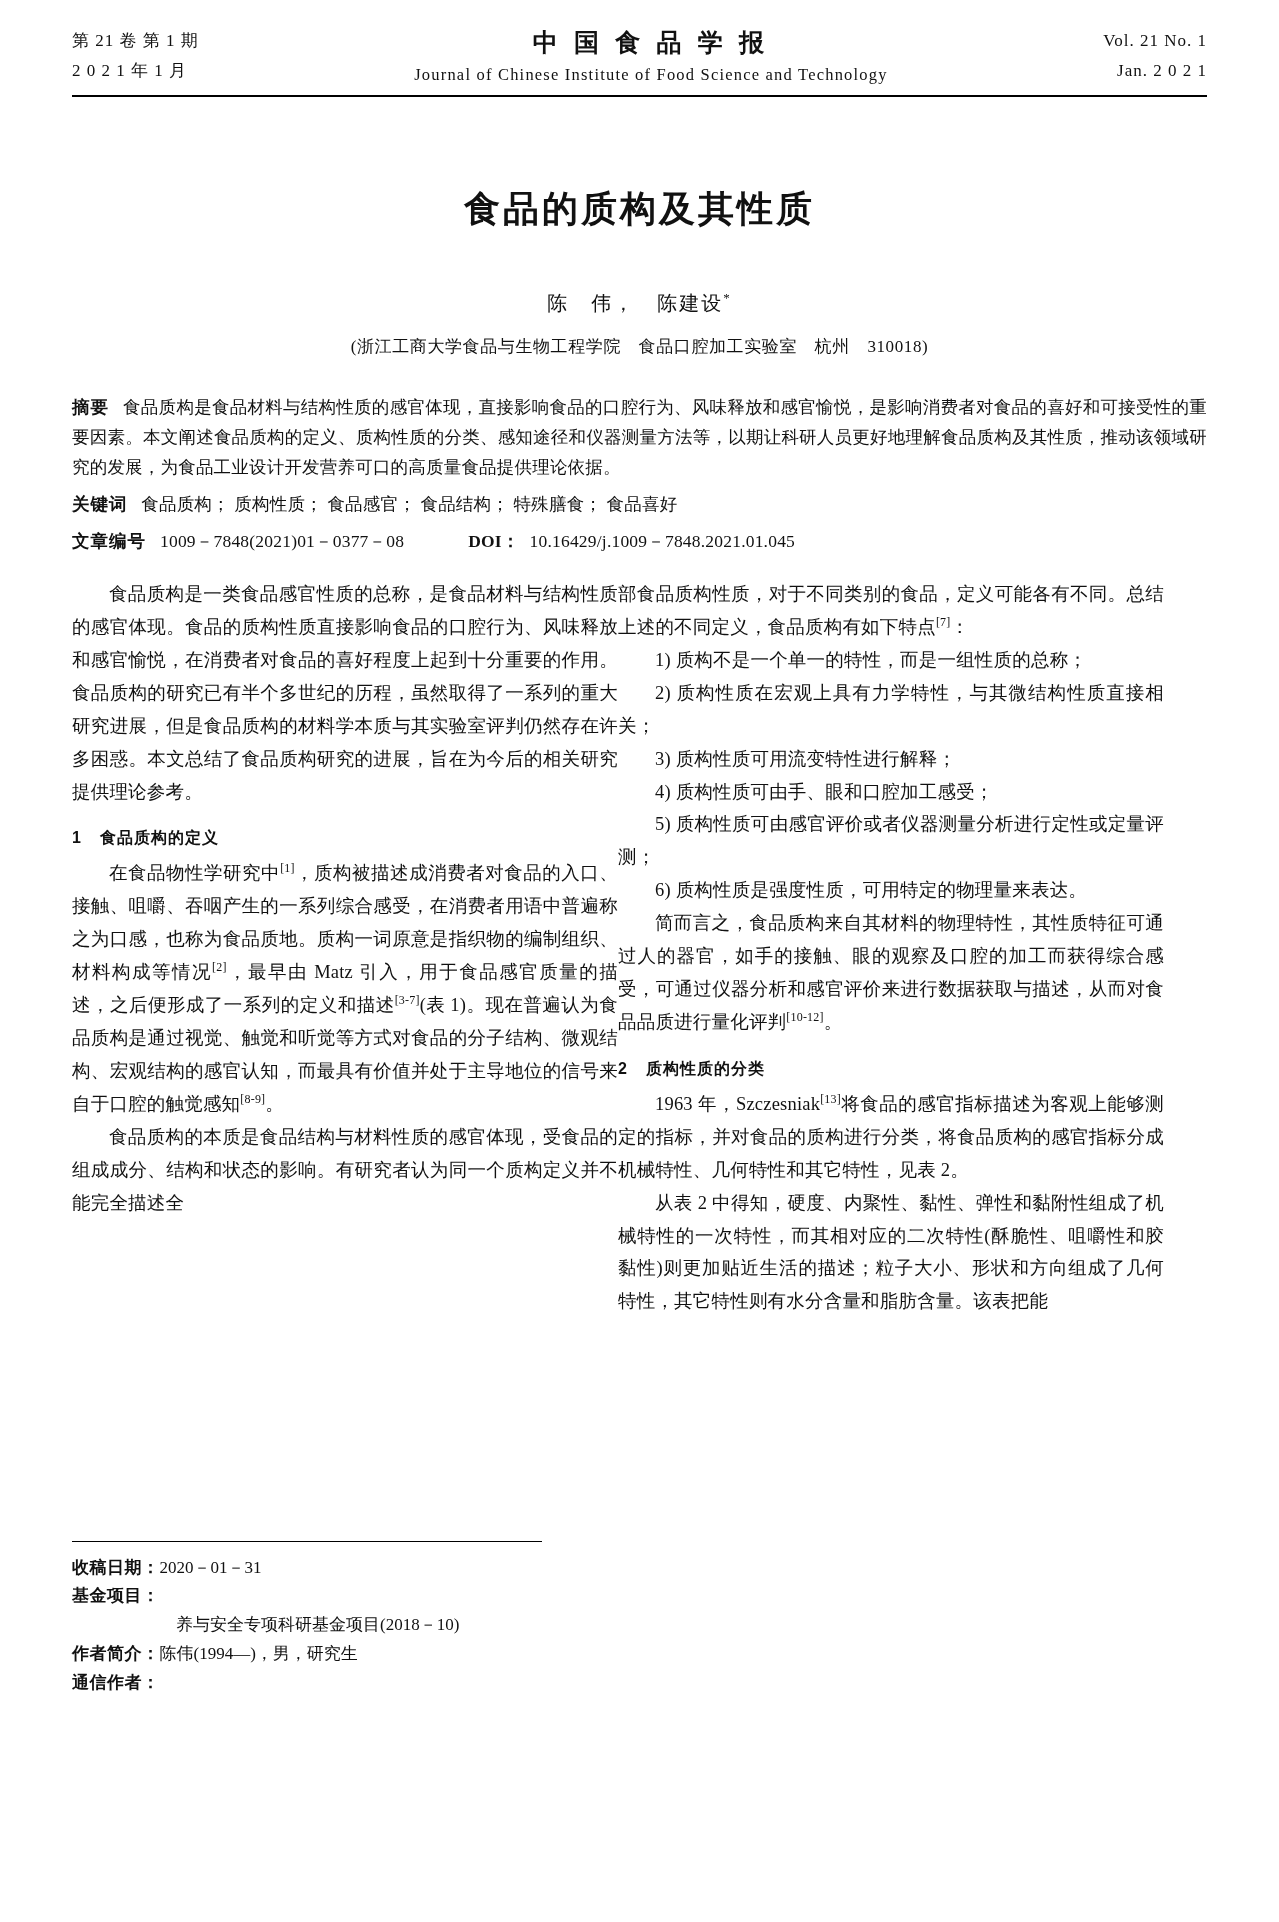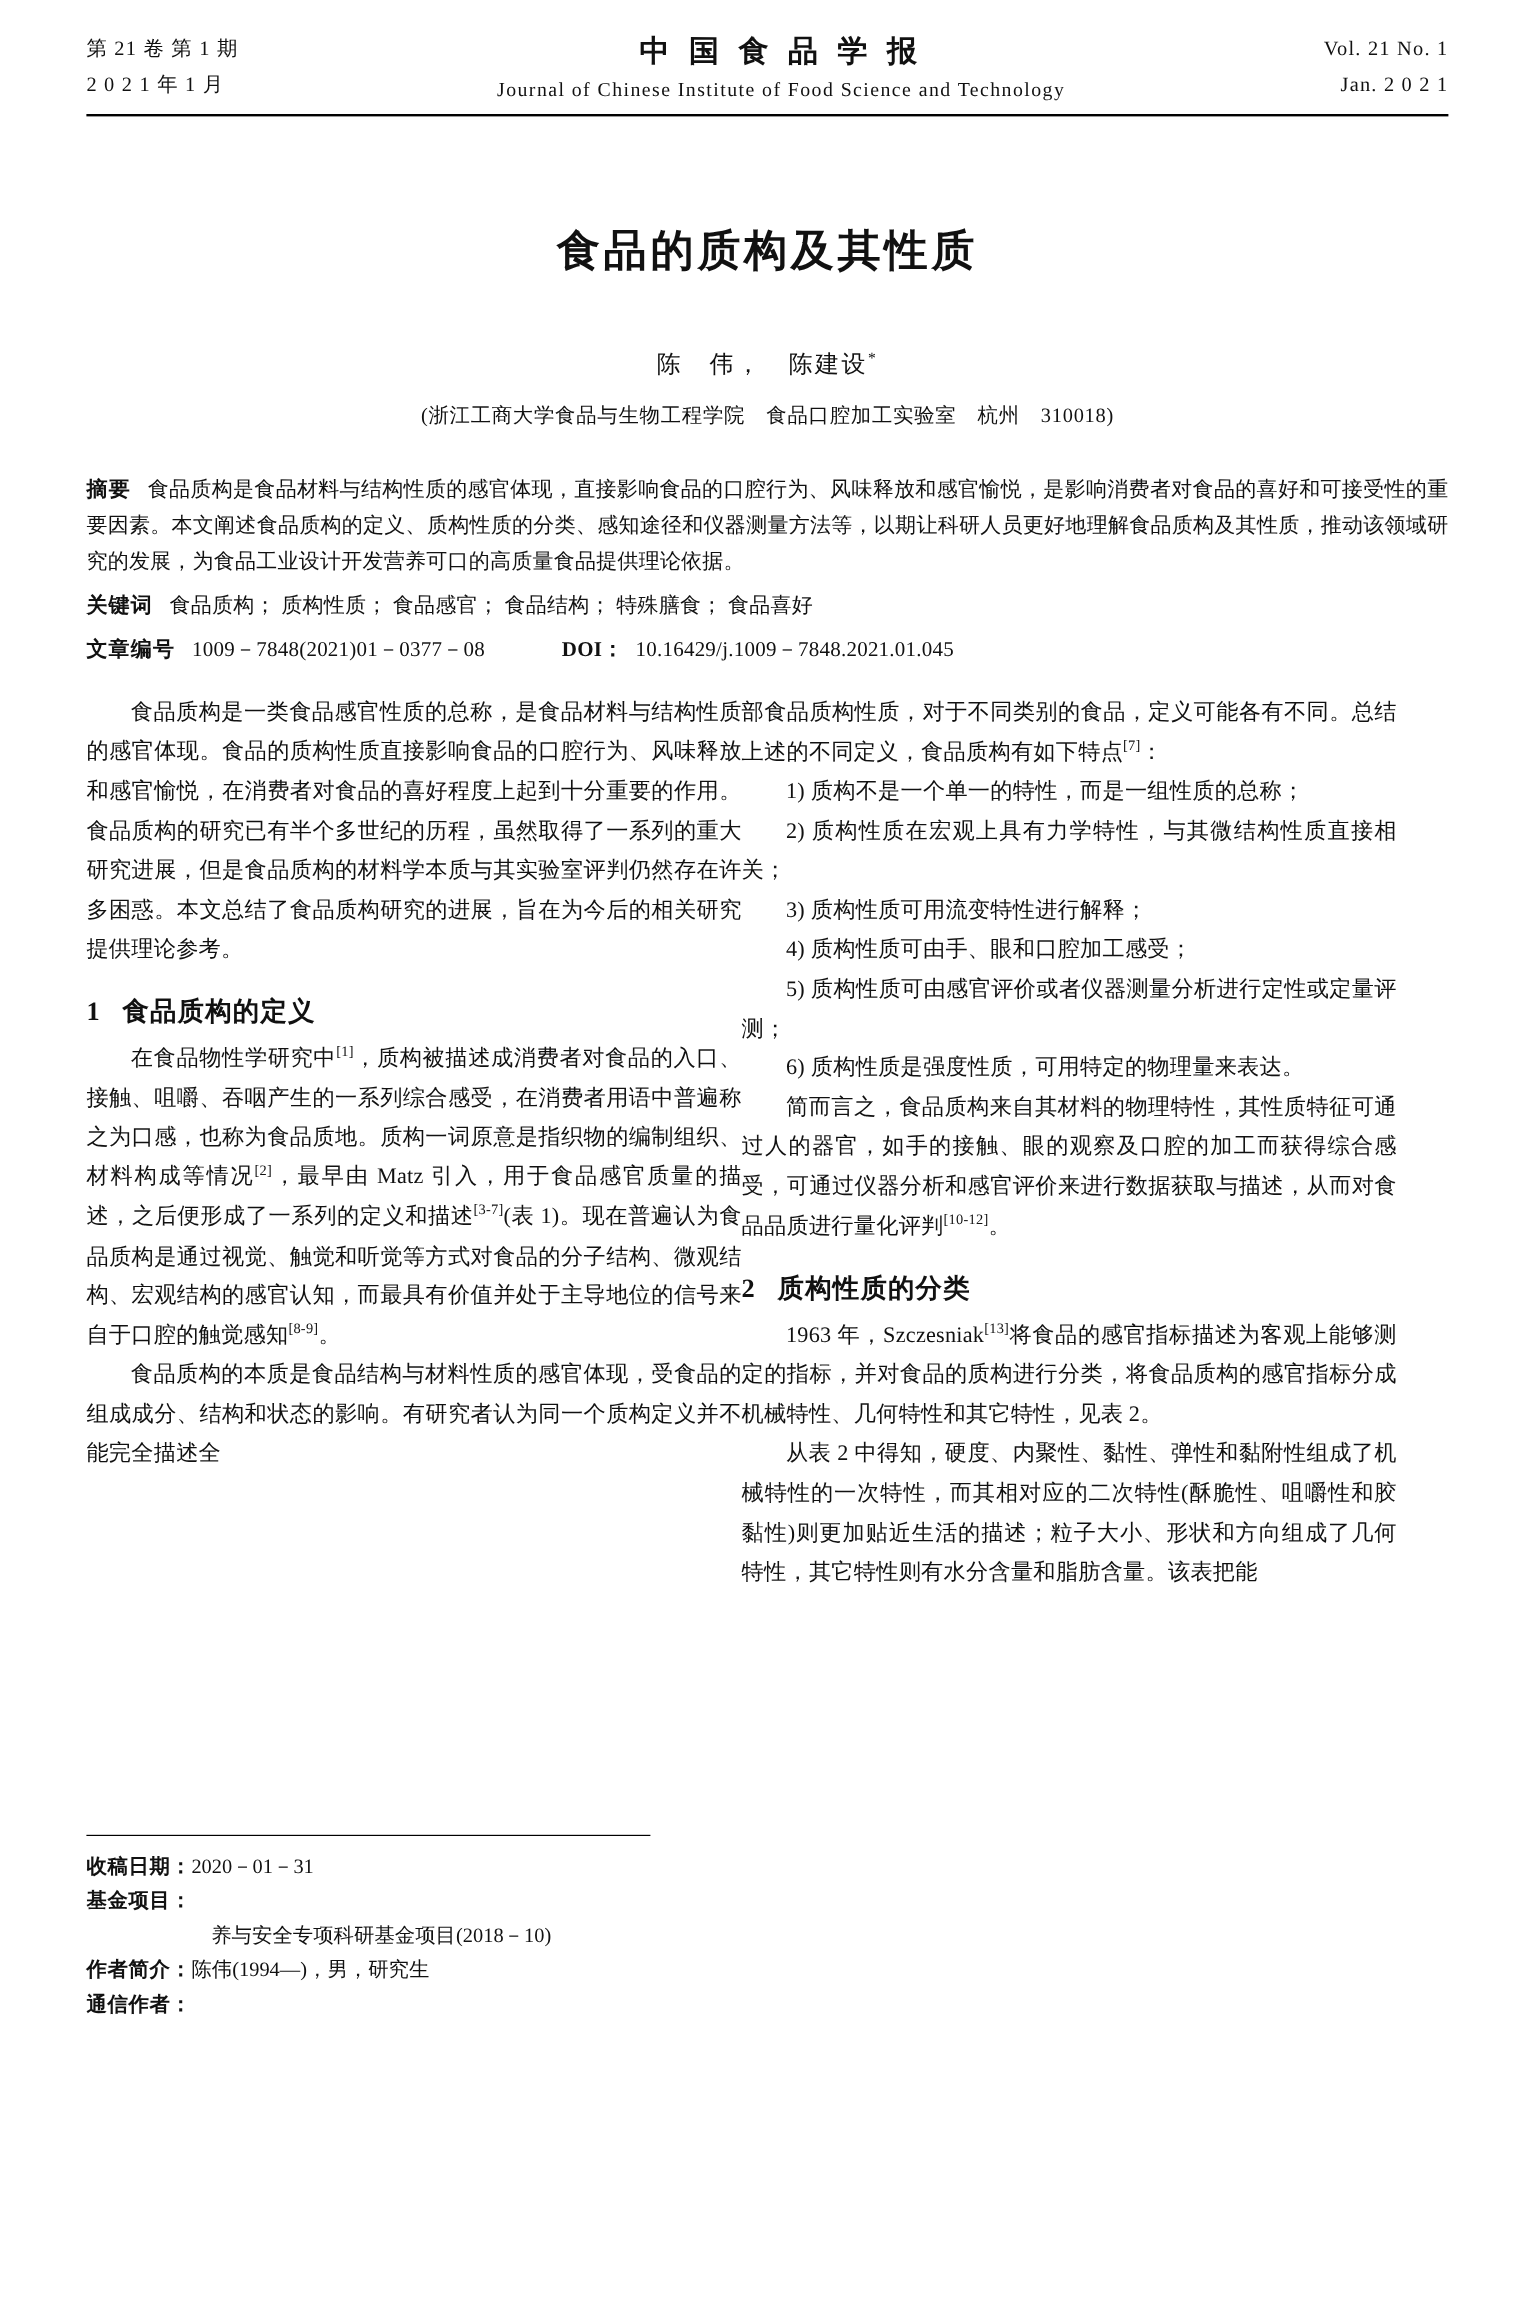--- a/index.html
+++ b/index.html
@@ -122,34 +122,34 @@
   }
   p.body {
     font-size: 18.5px;
     line-height: 1.78;
     text-align: justify;
     margin: 0;
     letter-spacing: 0.2px;
   }
   p.indent { text-indent: 2em; }
   .sec-h {
-    font-size: 22px;
-    font-weight: 700;
-    font-family: Liberation Serif, serif;
+    font-size: 16px;
+    font-weight: 700;
+    font-family: Liberation Sans, sans-serif;
     margin: 20px 0 8px 0;
     letter-spacing: 1px;
   }
   .sec-h .num { margin-right: 18px; }
   sup.ref { font-size: 12px; vertical-align: super; }
 
   
   .footnote {
     position: absolute;
     left: 0;
-    bottom: 12px;
+    bottom: 0;
     width: 546px;
   }
   .footnote-rule {
     border-top: 1.2px solid #000;
     width: 470px;
     margin-bottom: 12px;
   }
   .fn-row {
     font-size: 17px;
     line-height: 1.7;

